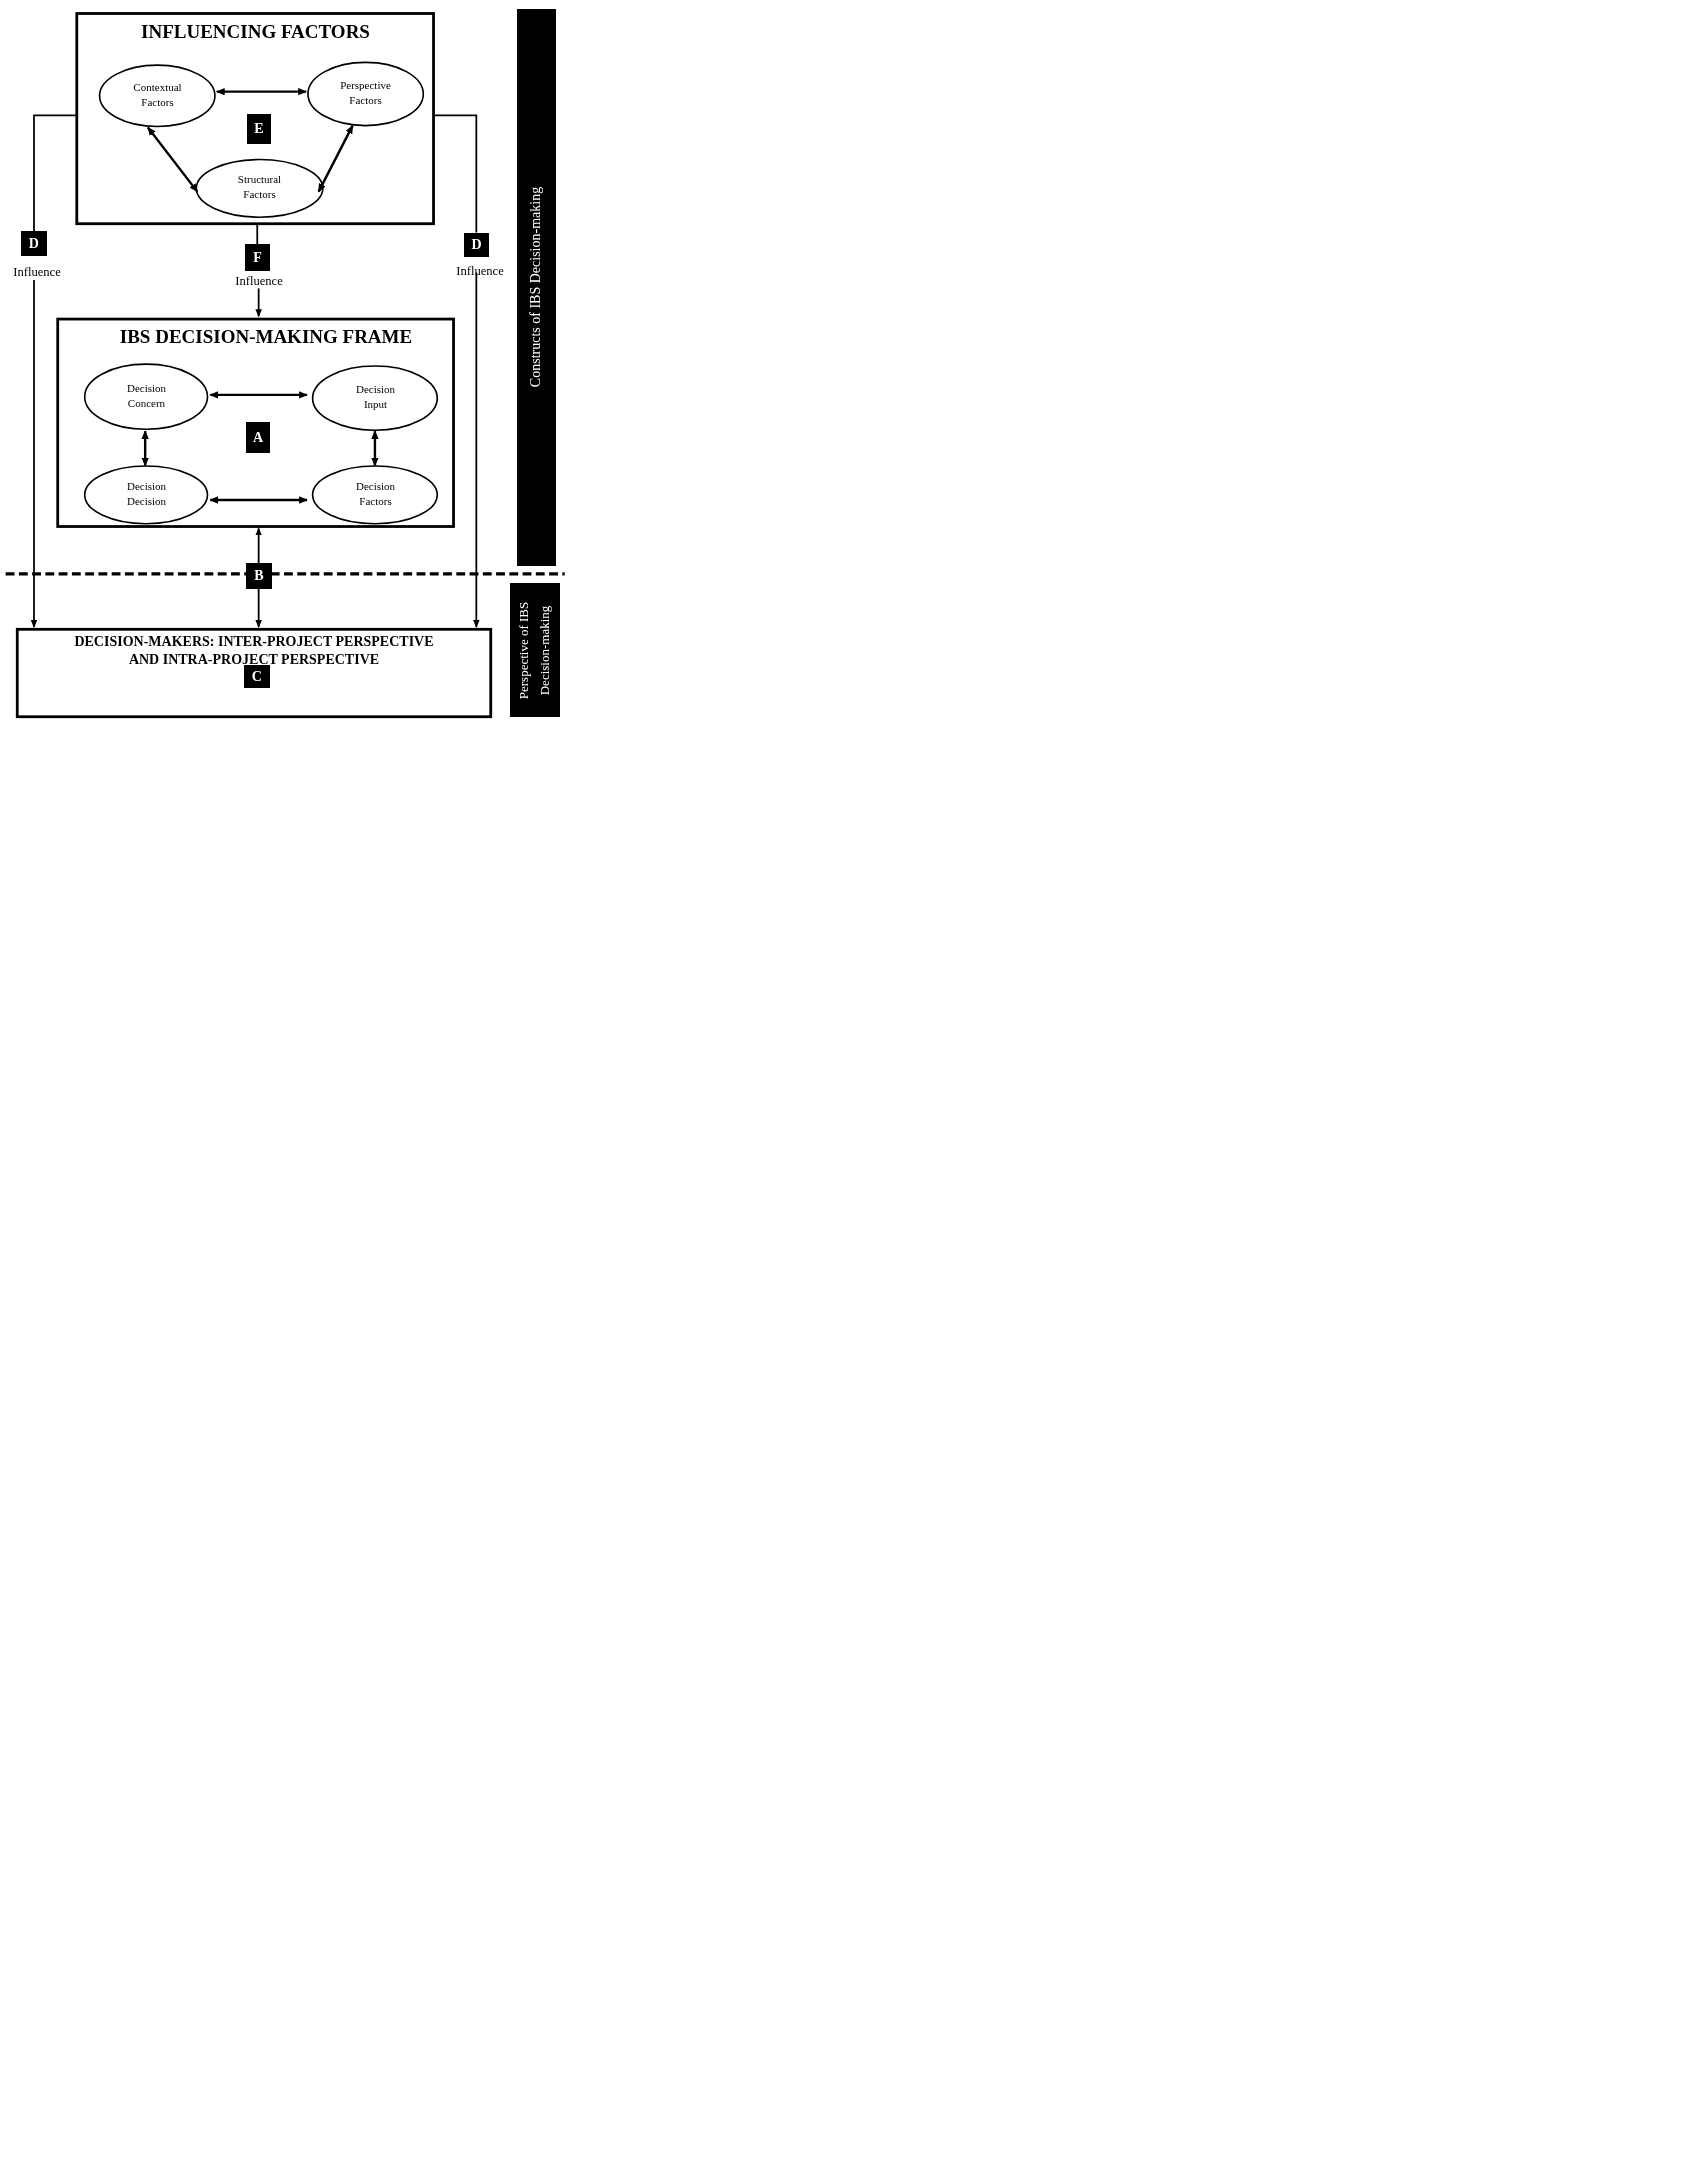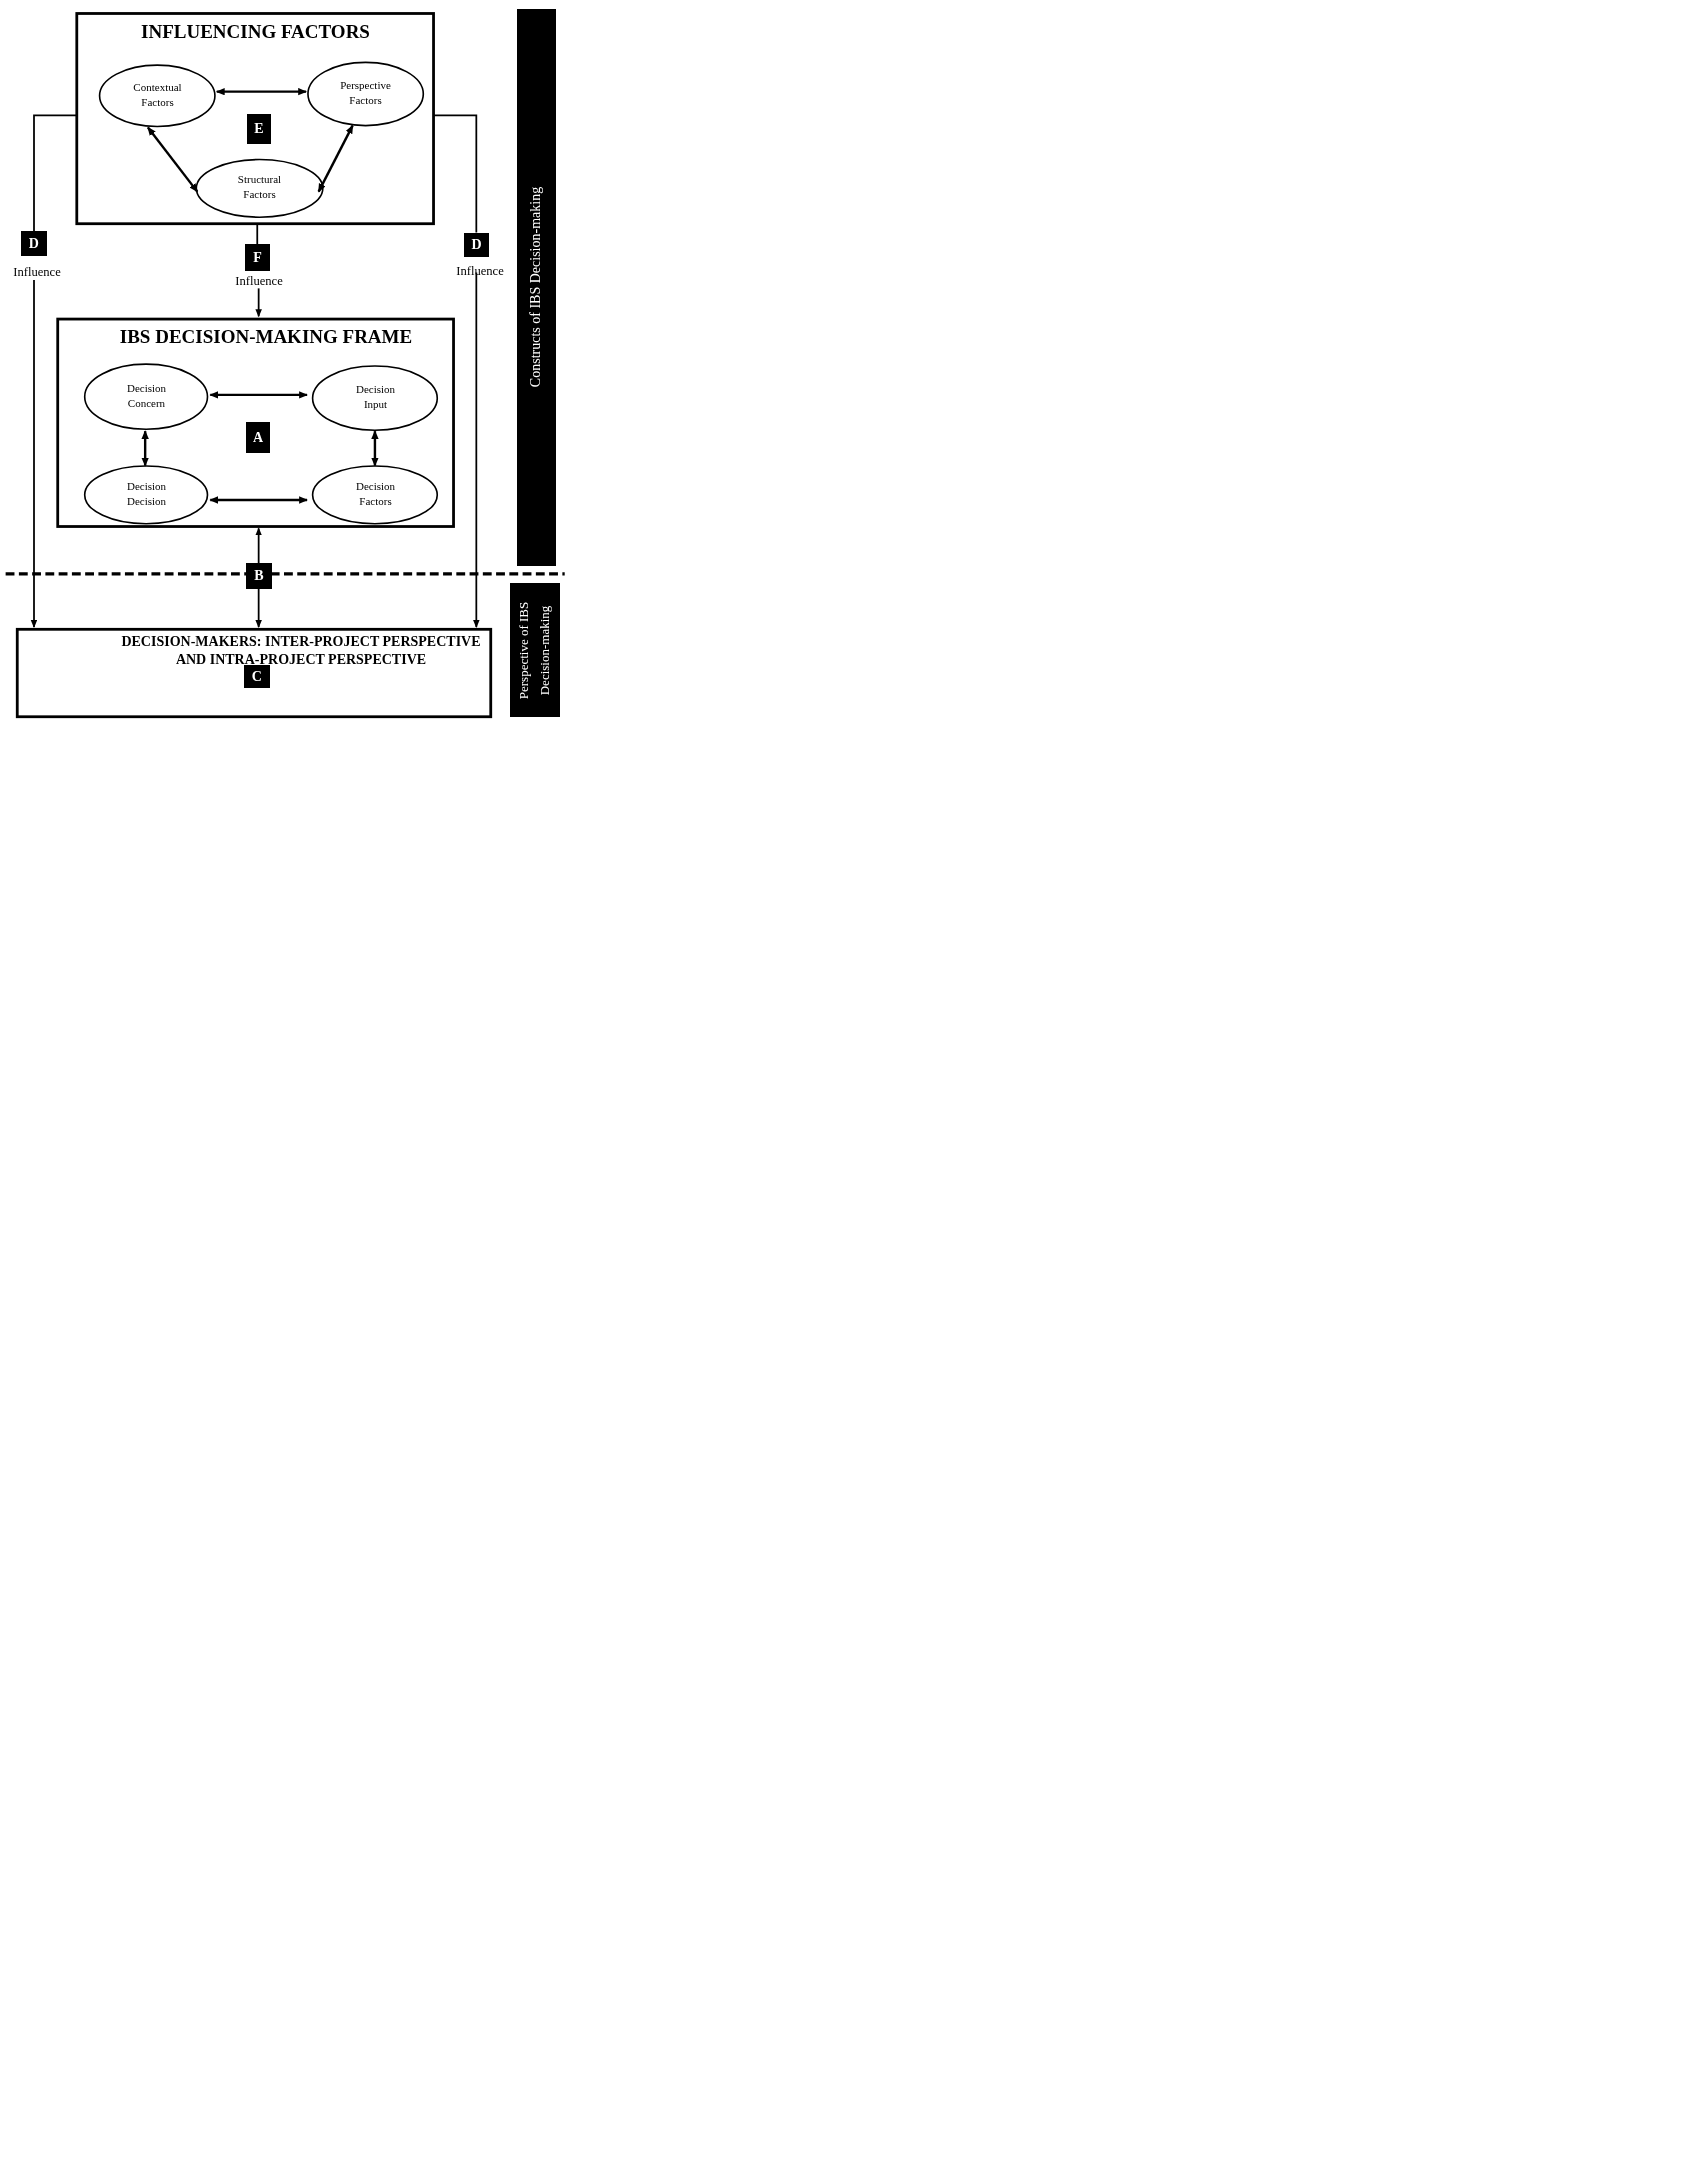--- a/index.html
+++ b/index.html
@@ -5,21 +5,21 @@
   html,body { margin:0; padding:0; background:#ffffff; }
   .page {
     position:relative; width:568px; height:720px; background:#ffffff;
     font-family:"Liberation Serif","DejaVu Serif",serif; color:#000;
     overflow:hidden;
   }
   svg.layer { position:absolute; left:0; top:0; width:568px; height:720px; }
   .lbl { position:absolute; text-align:center; }
   .el-label { font-size:11px; line-height:15.4px; }
   .box-title { font-weight:bold; font-size:19px; }
-  .bottom-title { font-weight:bold; font-size:14px; line-height:18px;padding-left:47px; }
+  .bottom-title { font-weight:bold; font-size:14px; line-height:18px; }
   .influence { font-size:12.6px; }
   .chip {
     position:absolute; background:#000; color:#fff;
     display:flex; align-items:center; justify-content:center;
     font-weight:bold; font-size:14px;
   }
   .vbar {
     position:absolute; background:#000;
     display:flex; align-items:center; justify-content:center;
   }

